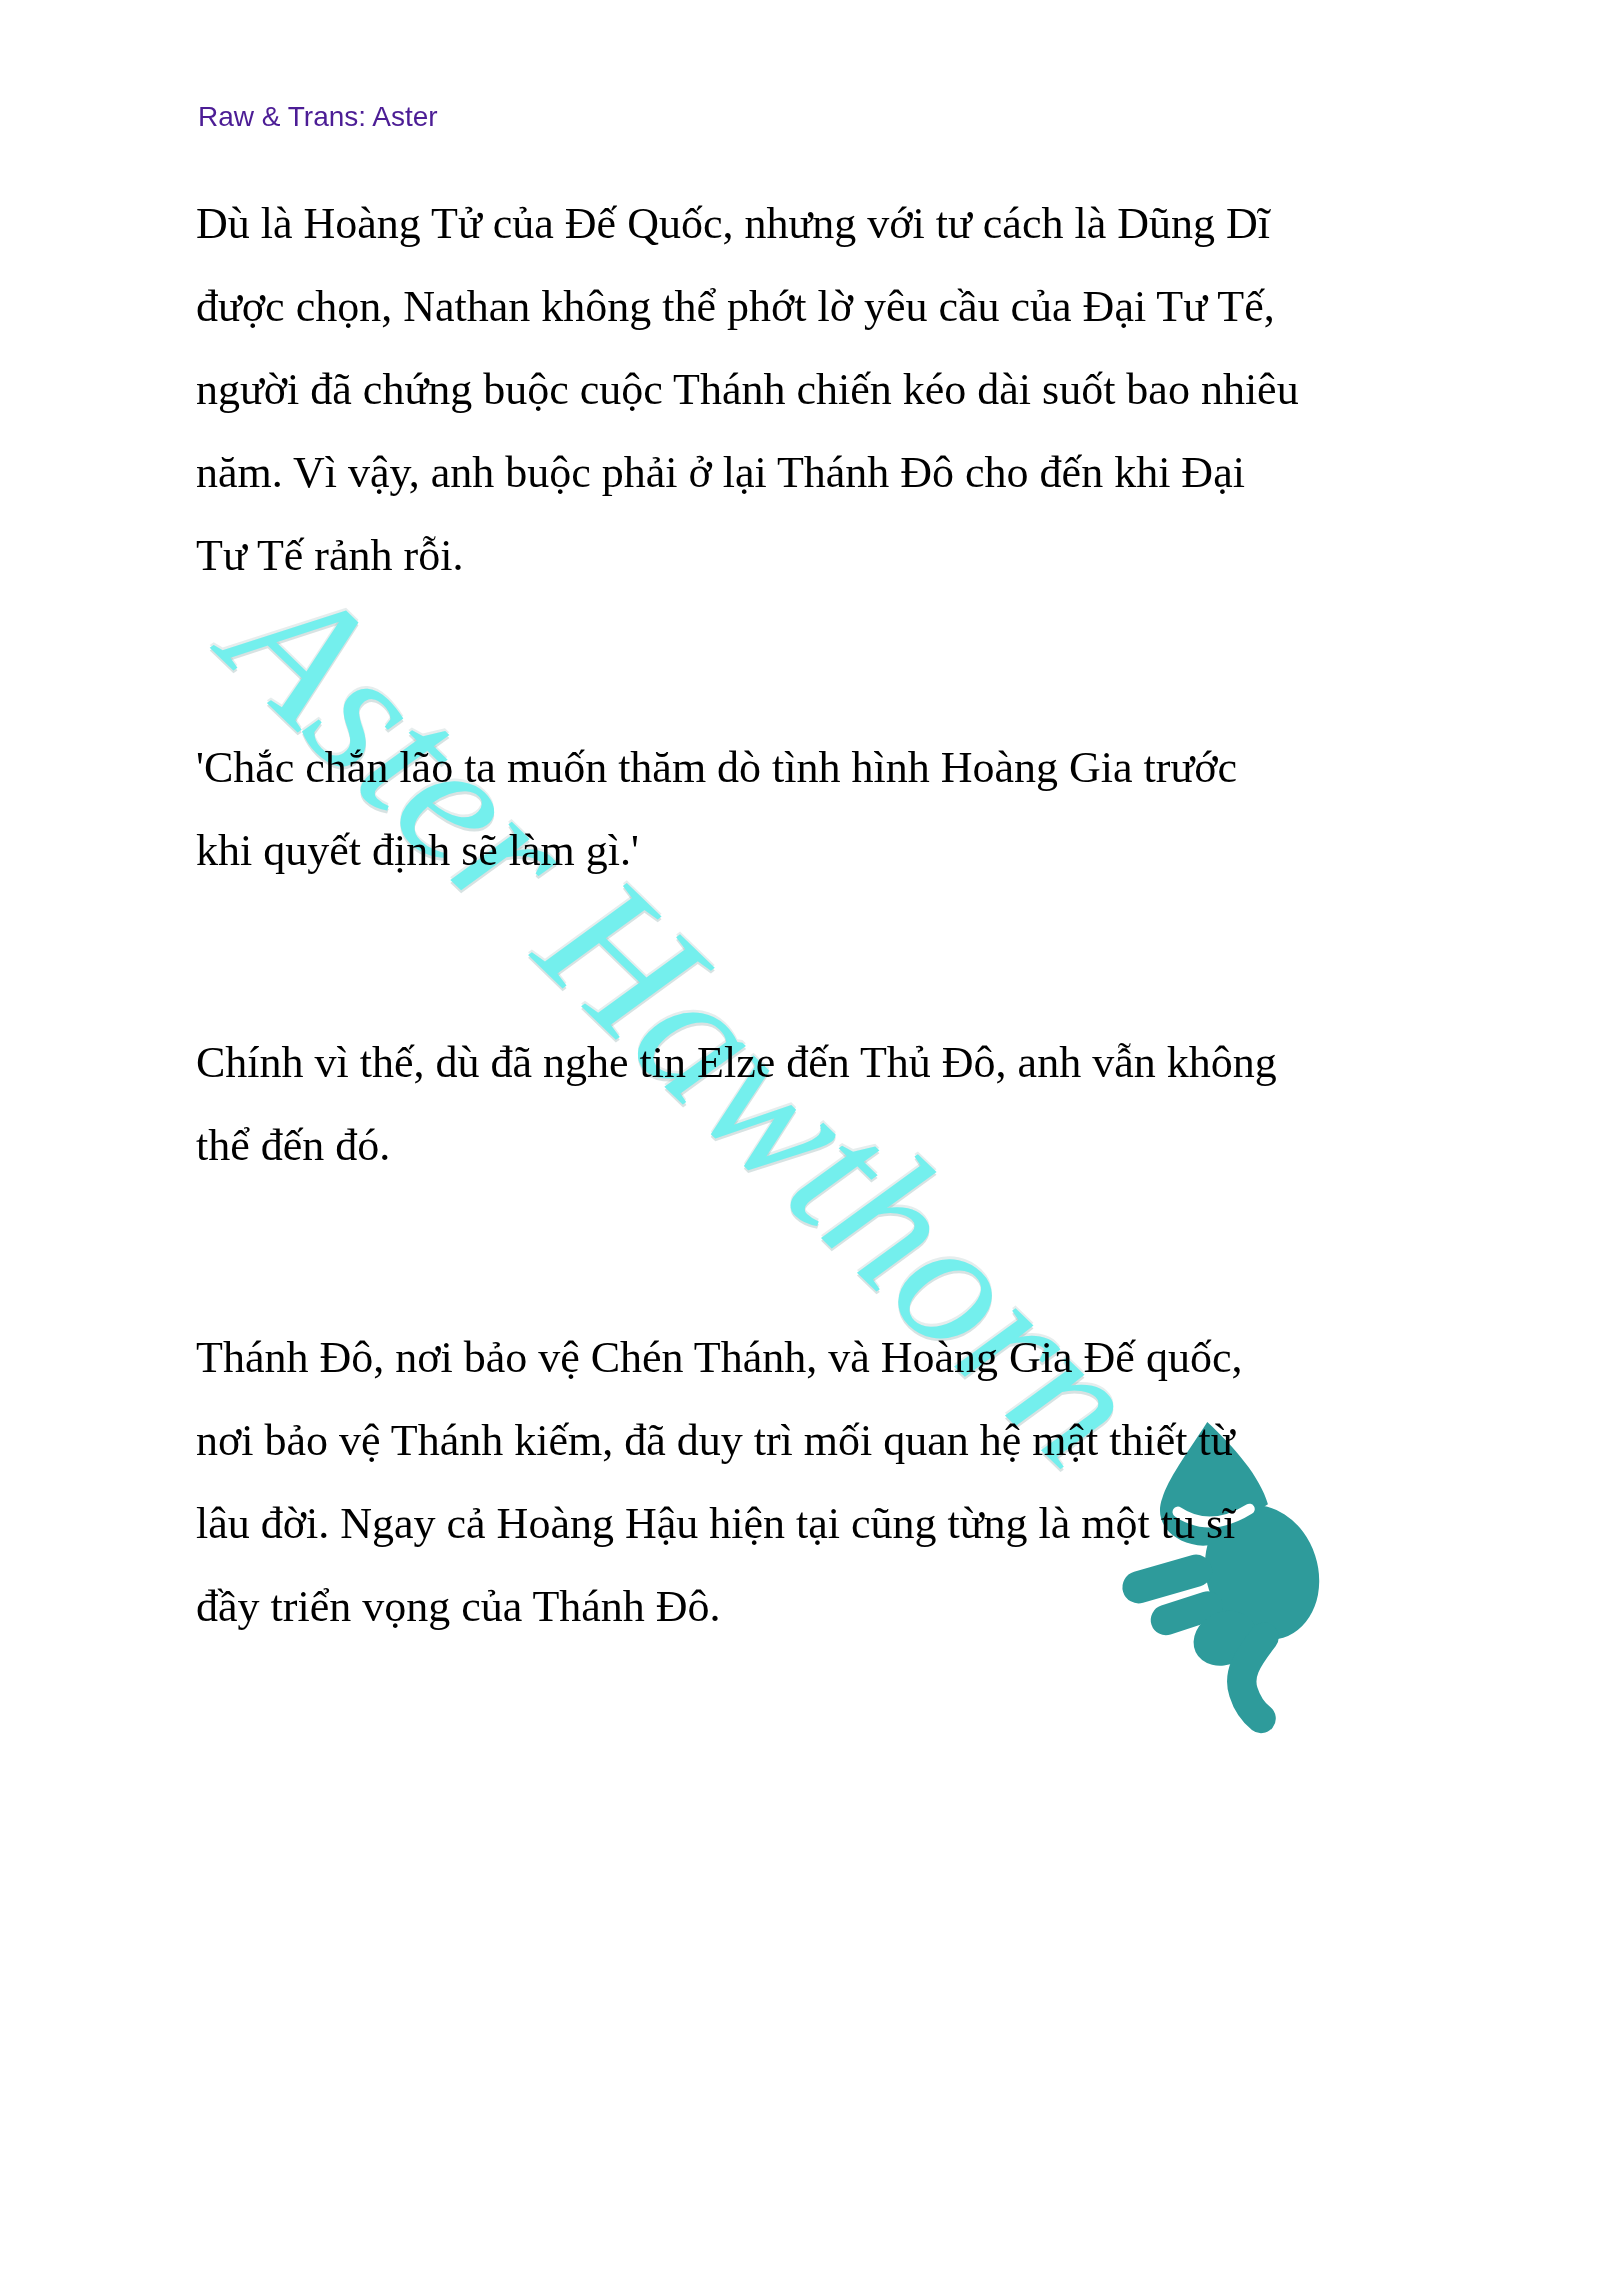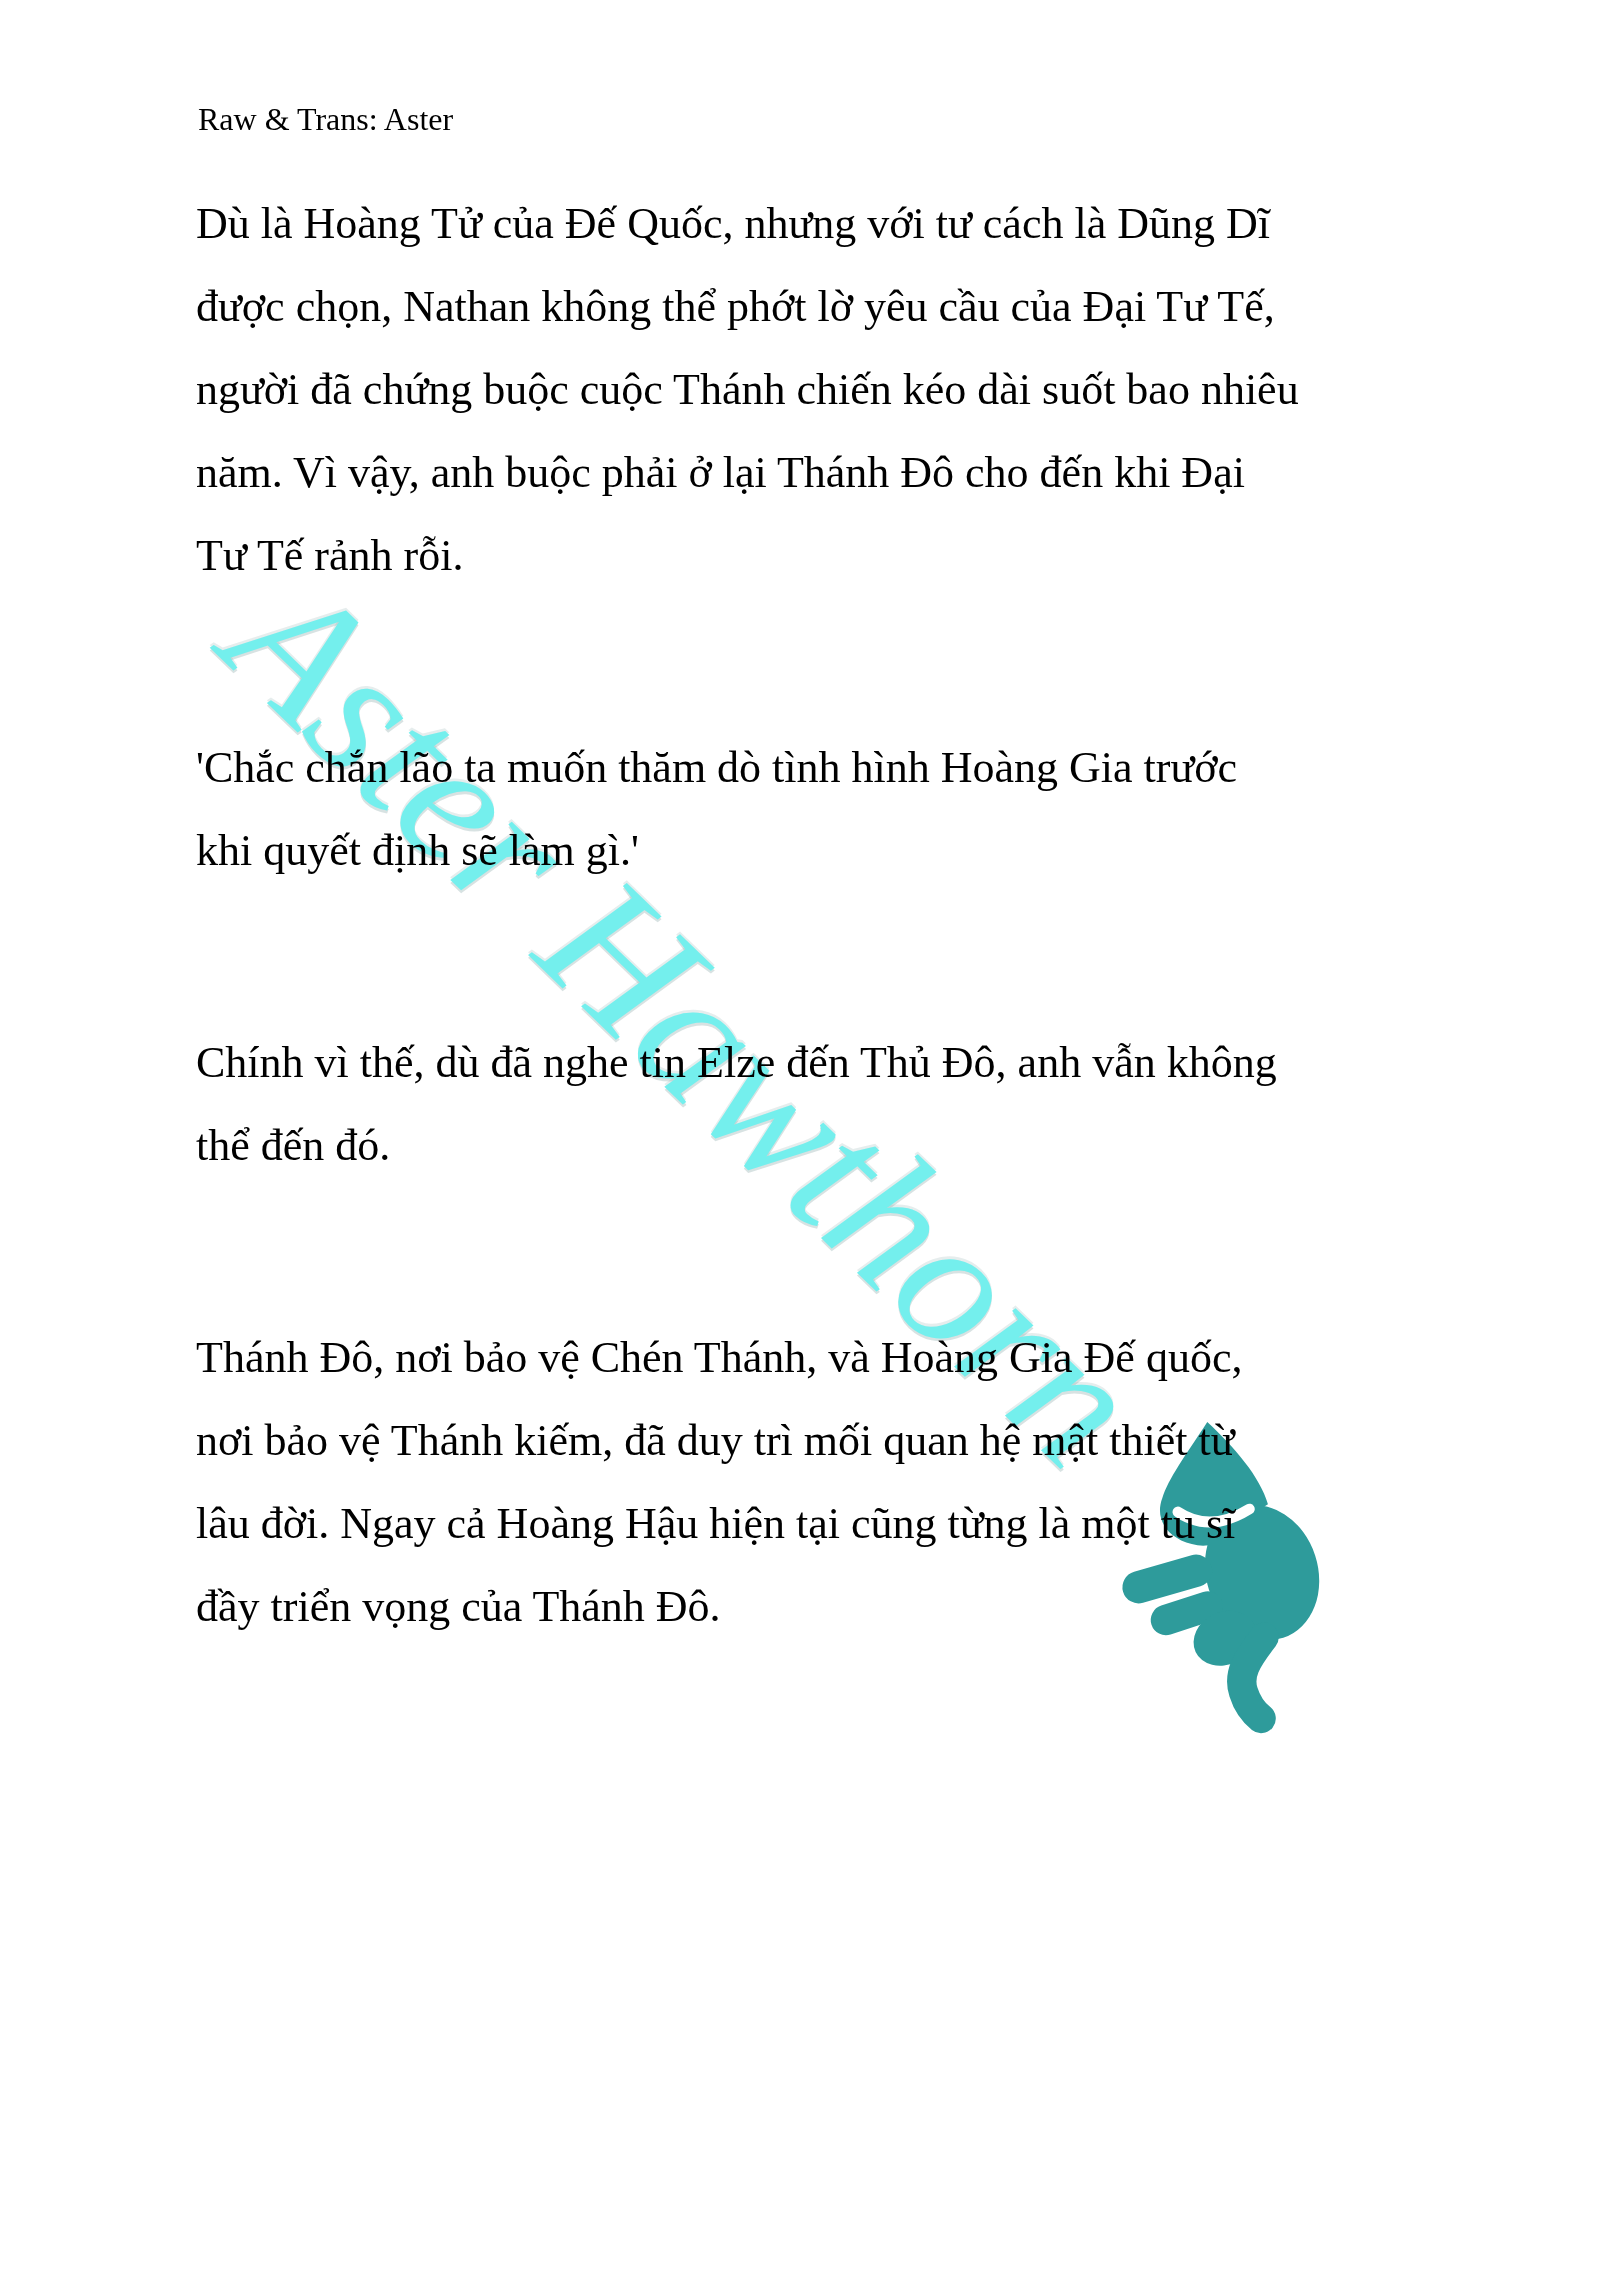--- a/index.html
+++ b/index.html
@@ -40,24 +40,24 @@
     top: 1418px;
     width: 206px;
     height: 323px;
     z-index: 1;
   }
   .hdr {
     position: absolute;
     left: 198px;
     top: 100px;
     z-index: 2;
-    font-family: Liberation Serif, serif;
-    font-size: 32px;
+    font-family: Liberation Sans, sans-serif;
+    font-size: 28px;
     line-height: 1.2;
-    color: #000000;
+    color: #4c1d95;
   }
   .content {
     position: absolute;
     left: 196px;
     top: 182px;
     width: 1235px;
     z-index: 2;
     color: #000000;
   }
   .para {

